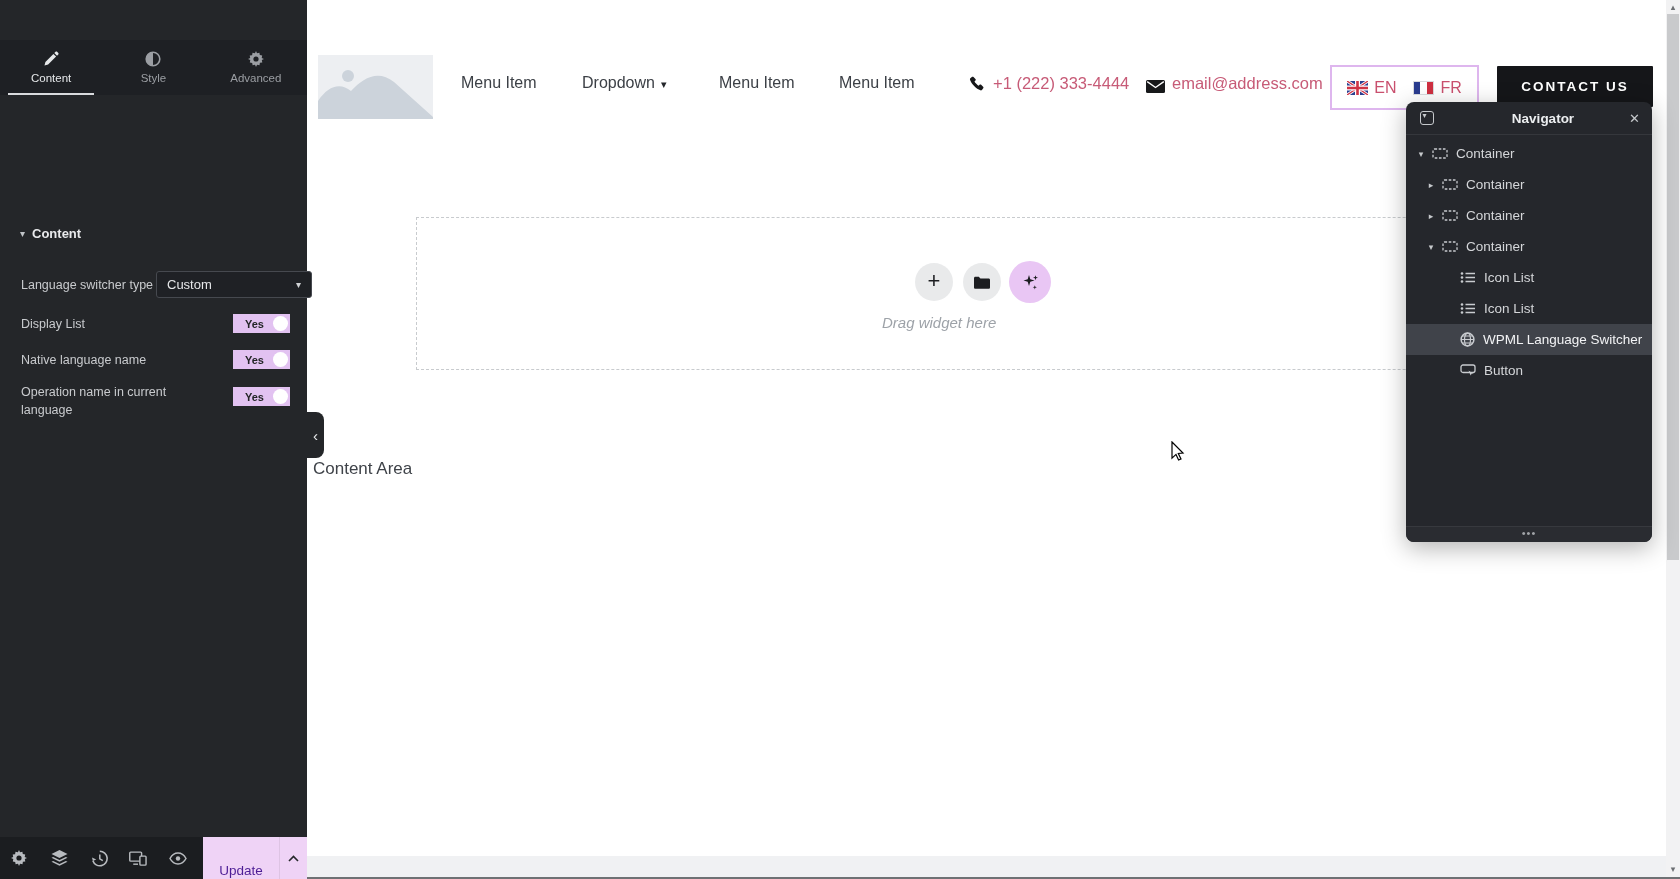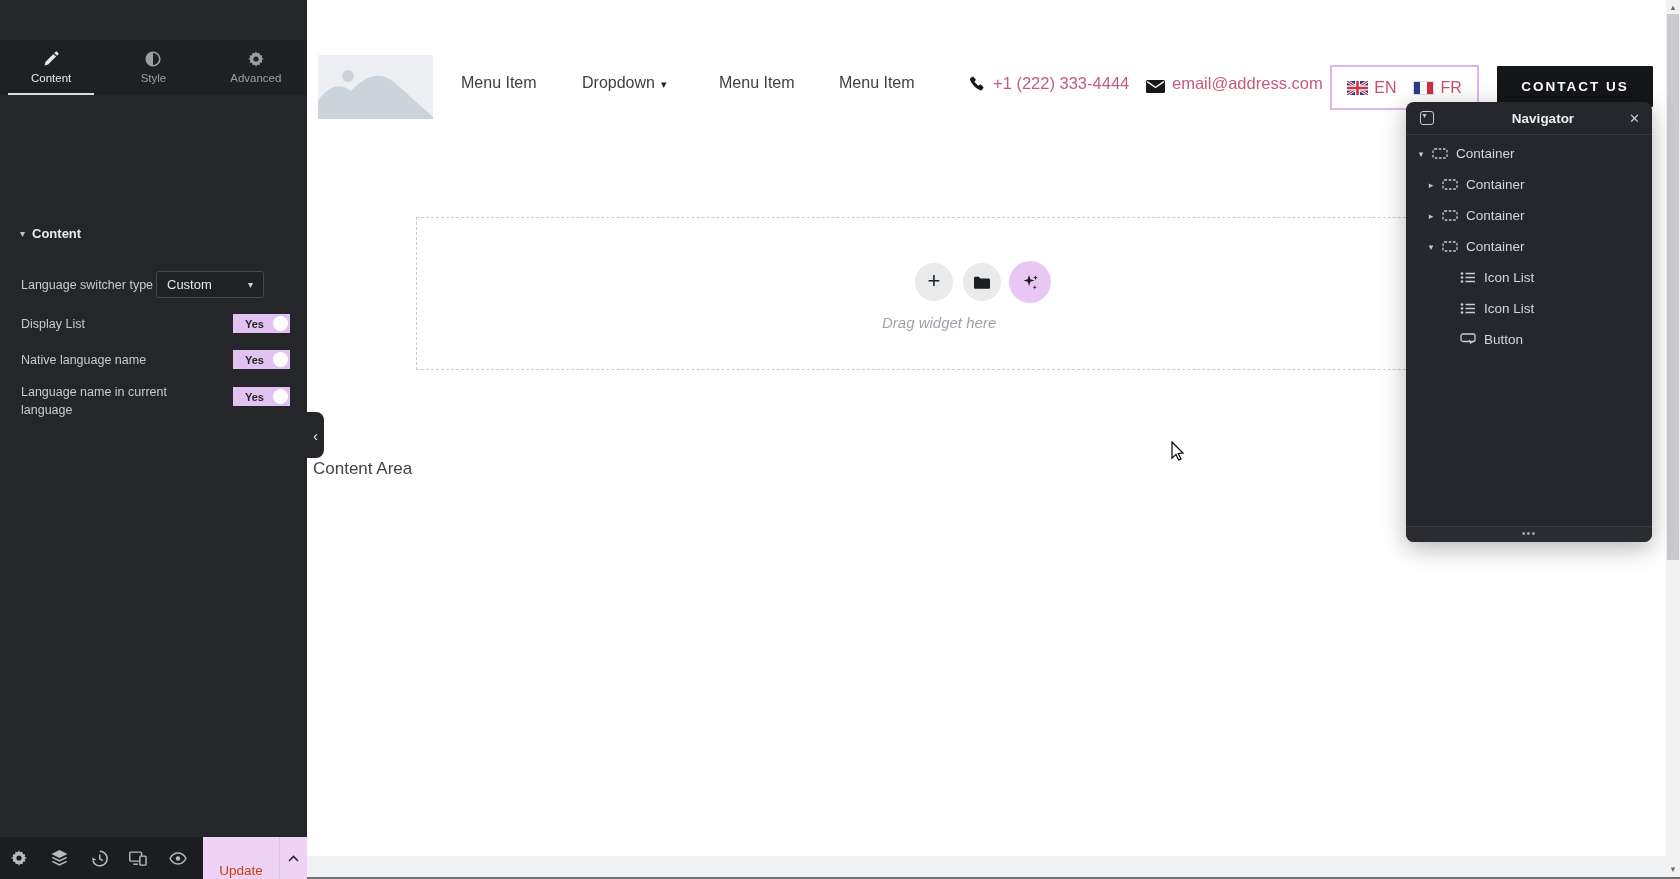--- a/index.html
+++ b/index.html
@@ -22,31 +22,31 @@
   .tab svg { display:block; }
   .tab.active { color:#e6e8ea; }
   .tab.active:after { content:""; position:absolute; left:8px; right:8px; bottom:0; height:2px; background:#d9dbde; }
 
   .panel-body { position:absolute; left:0; top:95px; width:100%; bottom:42px; background:#242629; }
   .sec-head { position:absolute; left:20px; top:131px; display:flex; align-items:center; gap:7px; color:#e9eaec; cursor:pointer; }
   .sec-head .caret { font-size:10px; color:#c0c3c7; }
   .sec-head .sec-title { font-size:13px; font-weight:bold; }
 
   .ctl-label { position:absolute; left:21px; color:#c9cbce; font-size:12.5px; line-height:1.45; }
-  .select { position:absolute; left:156px; top:176px; width:108px; height:27px; background:#1f2125; border:1px solid #46494f; border-radius:3px; color:#e6e7e9; font-size:13px; display:flex; align-items:center; padding:0 10px; cursor:pointer; }
+  .select { position:absolute; left:156px; top:176px; width:156px; height:27px; background:#1f2125; border:1px solid #46494f; border-radius:3px; color:#e6e7e9; font-size:13px; display:flex; align-items:center; padding:0 10px; cursor:pointer; }
   .select .sel-caret { margin-left:auto; font-size:10px; color:#d0d2d5; }
 
   .toggle { position:absolute; left:233px; width:57px; height:19px; border-radius:0; background:#e2c2f1; display:flex; align-items:center; cursor:pointer; }
   .toggle .t-label { font-size:11px; font-weight:bold; color:#232527; margin-left:12px; }
   .toggle .knob { position:absolute; right:2px; top:2px; width:15px; height:15px; border-radius:50%; background:#fff; }
 
   .panel-footer { position:absolute; left:0; bottom:0; width:100%; height:42px; background:#1b1d20; z-index:21; }
   .foot-ic { position:absolute; top:12px; width:18px; height:18px; color:#b8bbbf; cursor:pointer; display:flex; align-items:center; justify-content:center; font-size:16px; line-height:1; }
   .update-btn { position:absolute; right:0; top:0; width:104px; height:42px; background:#efd3f6; display:flex; align-items:center; cursor:pointer; }
-  .update-btn .u-label { flex:1; text-align:center; color:#c2410c; font-size:13.5px;margin-top:24px; }
+  .update-btn .u-label { flex:1; text-align:center; color:#4c1d95; font-size:13.5px;margin-top:24px; }
   .update-btn .u-caret { width:28px; height:100%; display:flex; align-items:center; justify-content:center; border-left:1px solid rgba(0,0,0,0.07); }
 
   .collapse-handle { position:absolute; left:307px; top:412px; width:17px; height:46px; background:#242629; border-radius:0 8px 8px 0; color:#e8e9eb; display:flex; align-items:center; justify-content:center; font-size:15px; z-index:19; cursor:pointer; }
 
   
   .canvas { position:absolute; left:307px; top:0; width:1359px; height:879px; background:#fff; z-index:1;margin-top:38px; }
   .logo-ph { position:absolute; left:11px; top:17px; width:115px; height:64px; background:#edeff2; }
   .nav-item { position:absolute; top:36px; font-size:16px; color:#3c4046; cursor:pointer; white-space:nowrap; }
   .nav-item .dd-caret { font-size:11px; margin-left:6px; color:#23262a; }
   .hdr-ic { position:absolute; top:38px; width:20px; height:16px; color:#17181a; }
@@ -255,20 +255,30 @@
             <svg width="16" height="13" viewBox="0 0 16 13">
               <circle cx="2" cy="2.5" r="1.3" fill="currentColor"></circle>
               <circle cx="2" cy="6.5" r="1.3" fill="currentColor"></circle>
               <circle cx="2" cy="10.5" r="1.3" fill="currentColor"></circle>
               <path d="M5.5 2.5H15M5.5 6.5H15M5.5 10.5H15" stroke="currentColor" stroke-width="1.4"></path>
             </svg>
           </span>
         <span>Icon List</span>
       </div>
 
+      <div class="nav-row lv2 selected">
+        <span class="el-icon">
+            <svg width="15" height="15" viewBox="0 0 15 15">
+              <circle cx="7.5" cy="7.5" r="6.4" fill="none" stroke="currentColor" stroke-width="1.5"></circle>
+              <ellipse cx="7.5" cy="7.5" rx="3" ry="6.4" fill="none" stroke="currentColor" stroke-width="1.2"></ellipse>
+              <path d="M1.2 7.5h12.6M2 4h11M2 11h11" stroke="currentColor" stroke-width="1.2"></path>
+            </svg>
+          </span>
+        <span>WPML Language Switcher</span>
+      </div>
 
       <div class="nav-row lv2">
         <span class="el-icon">
             <svg width="16" height="13" viewBox="0 0 16 13">
               <rect x="1" y="1" width="14" height="7.5" rx="2" fill="none" stroke="currentColor" stroke-width="1.3"></rect>
               <path d="M8.5 6.5l2.2 5 1-2 2 .4z" fill="currentColor"></path>
             </svg>
           </span>
         <span>Button</span>
       </div>
@@ -319,21 +329,21 @@
         <span class="t-label">Yes</span>
         <span class="knob"></span>
       </div>
 
       <span class="ctl-label" style="top:256px; width:200px;">Native language name</span>
       <div class="toggle" style="top:255px">
         <span class="t-label">Yes</span>
         <span class="knob"></span>
       </div>
 
-      <span class="ctl-label" style="top:288px; width:200px;">Language name in current language</span>
+      <span class="ctl-label" style="top:288px; width:200px;">Operation name in current language</span>
       <div class="toggle" style="top:292px">
         <span class="t-label">Yes</span>
         <span class="knob"></span>
       </div>
     </div>
 
     <div class="panel-footer">
       <span class="foot-ic" style="left:10px">
         <svg width="16" height="16" viewBox="0 0 16 16">
             <path d="M8 0l1 2.2 2.4-.5.4 2.4 2.4.4-.5 2.4L16 8l-2.2 1 .5 2.4-2.4.4-.4 2.4-2.4-.5L8 16l-1-2.2-2.4.5-.4-2.4-2.4-.4.5-2.4L0 8l2.2-1-.5-2.4 2.4-.4.4-2.4 2.4.5z" fill="currentColor"></path>

